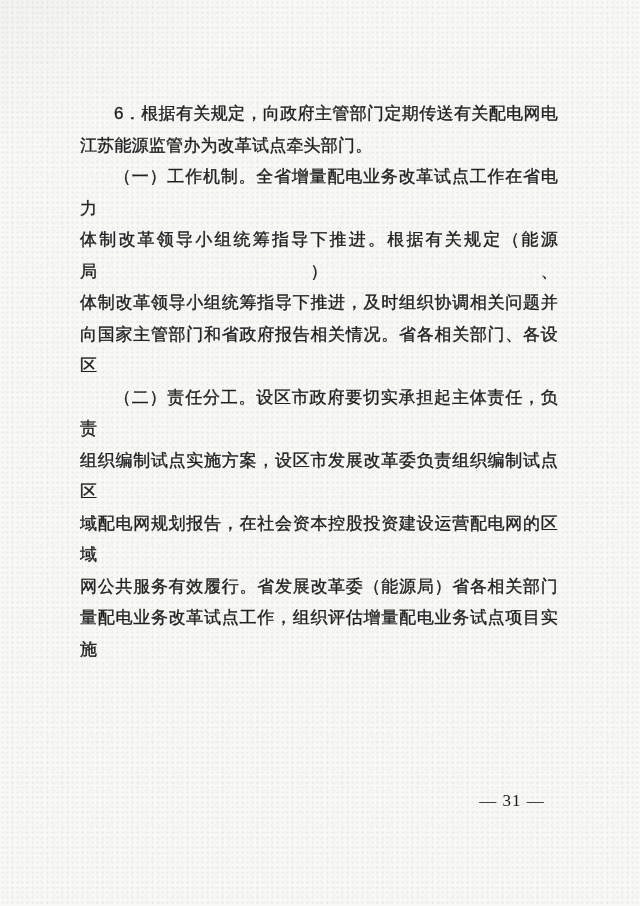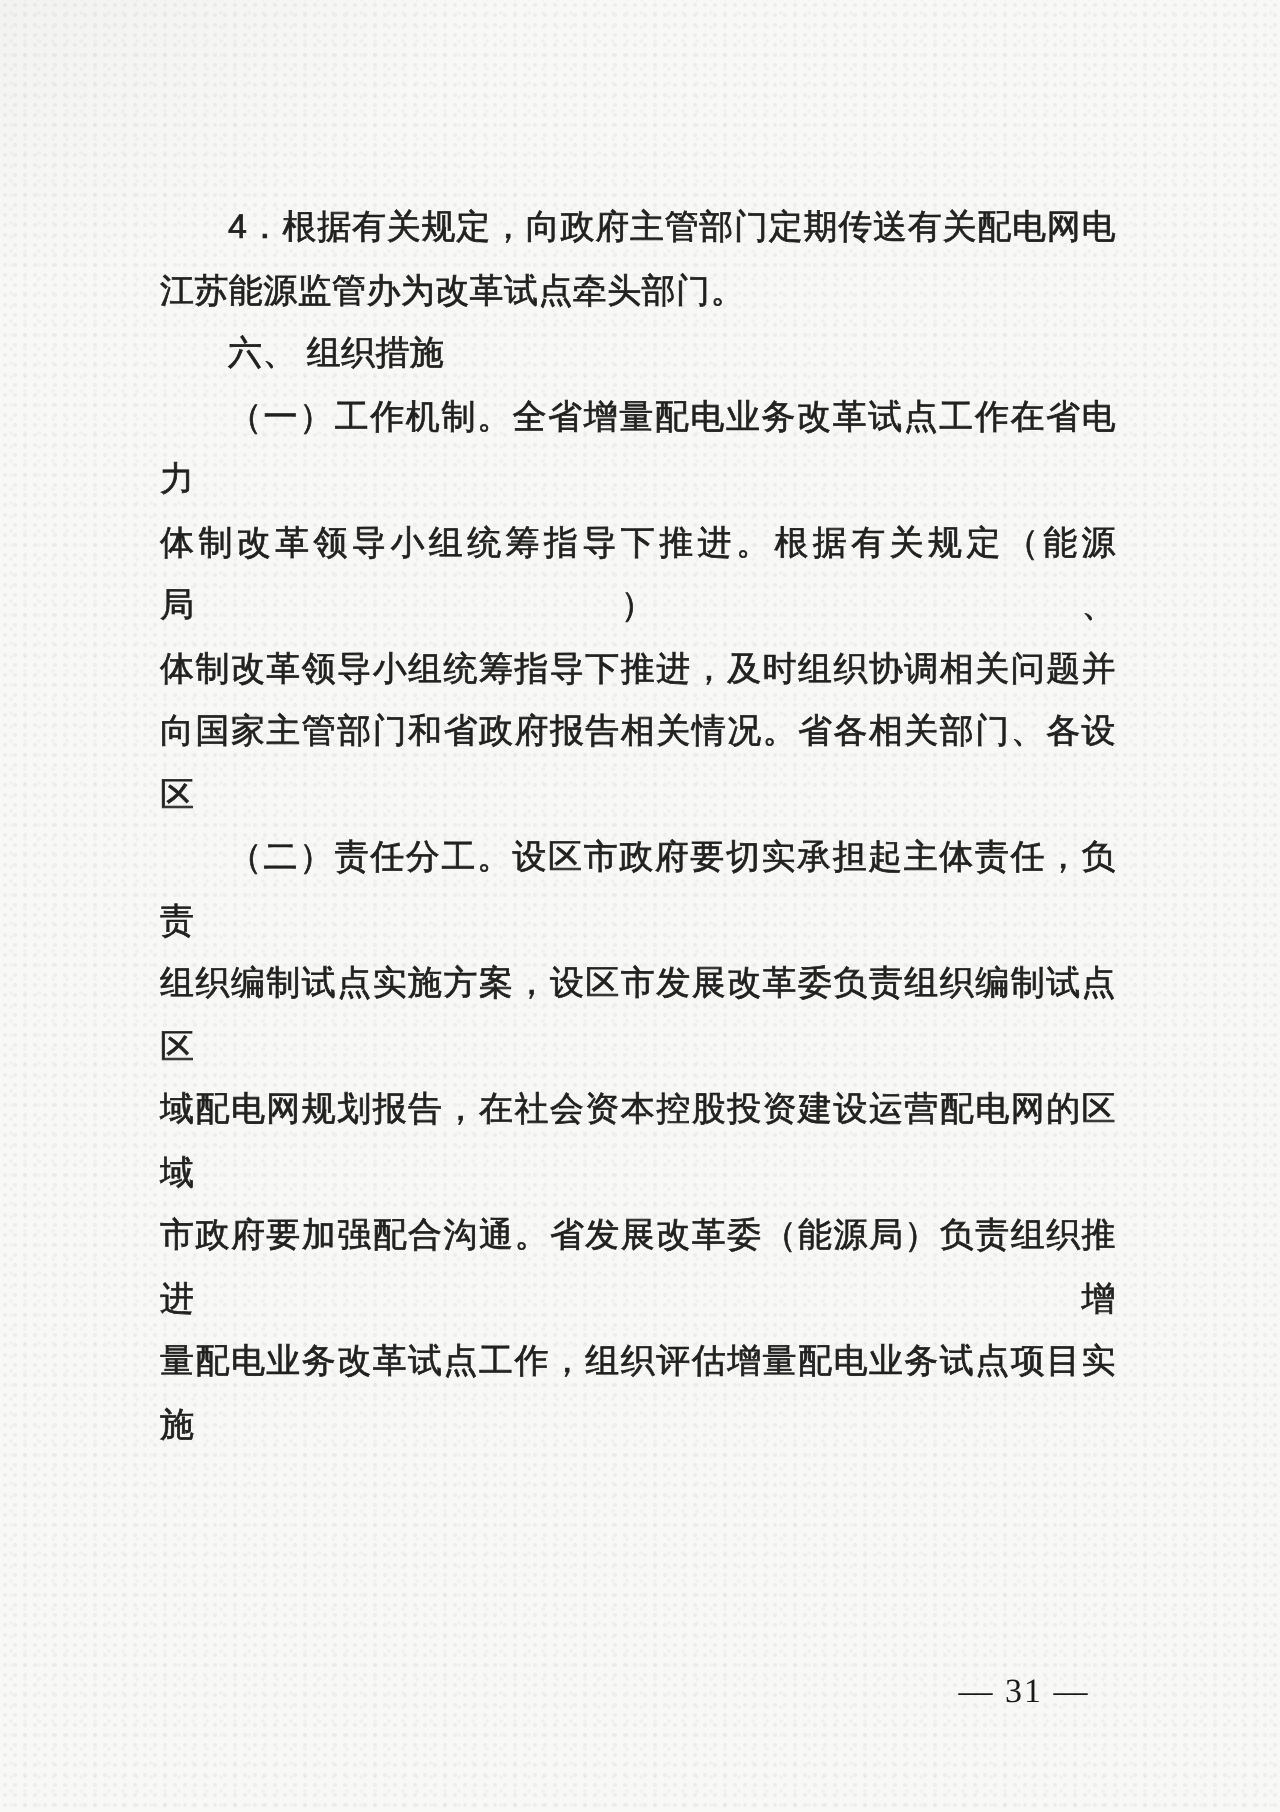--- a/index.html
+++ b/index.html
@@ -50,44 +50,43 @@
   }
   .indent {
     text-indent: 2em;
   }
   .fill {
     text-align: justify;
     text-align-last: justify;
   }
   .page-number {
     position: absolute;
-    top: 836px;
+    top: 791px;
     left: 467px;
     width: 90px;
     text-align: center;
     font-family: "Liberation Serif", serif;
     font-size: 17px;
     letter-spacing: 1px;
     color: #1a1a1a;
   }
 </style>
 </head>
 <body>
 
 <div class="page">
   <main class="text-block">
-    <p class="line indent fill">4．根据有关规定，向政府主管部门定期传送有关配电网电</p>
+    <p class="line indent fill">6．根据有关规定，向政府主管部门定期传送有关配电网电</p>
     <p class="line">江苏能源监管办为改革试点牵头部门。</p>
-    <p class="line indent">六、 组织措施</p>
     <p class="line indent fill">（一）工作机制。全省增量配电业务改革试点工作在省电力</p>
     <p class="line fill">体制改革领导小组统筹指导下推进。根据有关规定（能源局）、</p>
     <p class="line fill">体制改革领导小组统筹指导下推进，及时组织协调相关问题并</p>
     <p class="line fill">向国家主管部门和省政府报告相关情况。省各相关部门、各设区</p>
     <p class="line indent fill">（二）责任分工。设区市政府要切实承担起主体责任，负责</p>
     <p class="line fill">组织编制试点实施方案，设区市发展改革委负责组织编制试点区</p>
     <p class="line fill">域配电网规划报告，在社会资本控股投资建设运营配电网的区域</p>
-    <p class="line fill">市政府要加强配合沟通。省发展改革委（能源局）负责组织推进增</p>
+    <p class="line fill">网公共服务有效履行。省发展改革委（能源局）省各相关部门</p>
     <p class="line fill">量配电业务改革试点工作，组织评估增量配电业务试点项目实施</p>
 
   </main>
 
   <div class="page-number">— 31 —</div>
 </div>
 
 </body></html>

